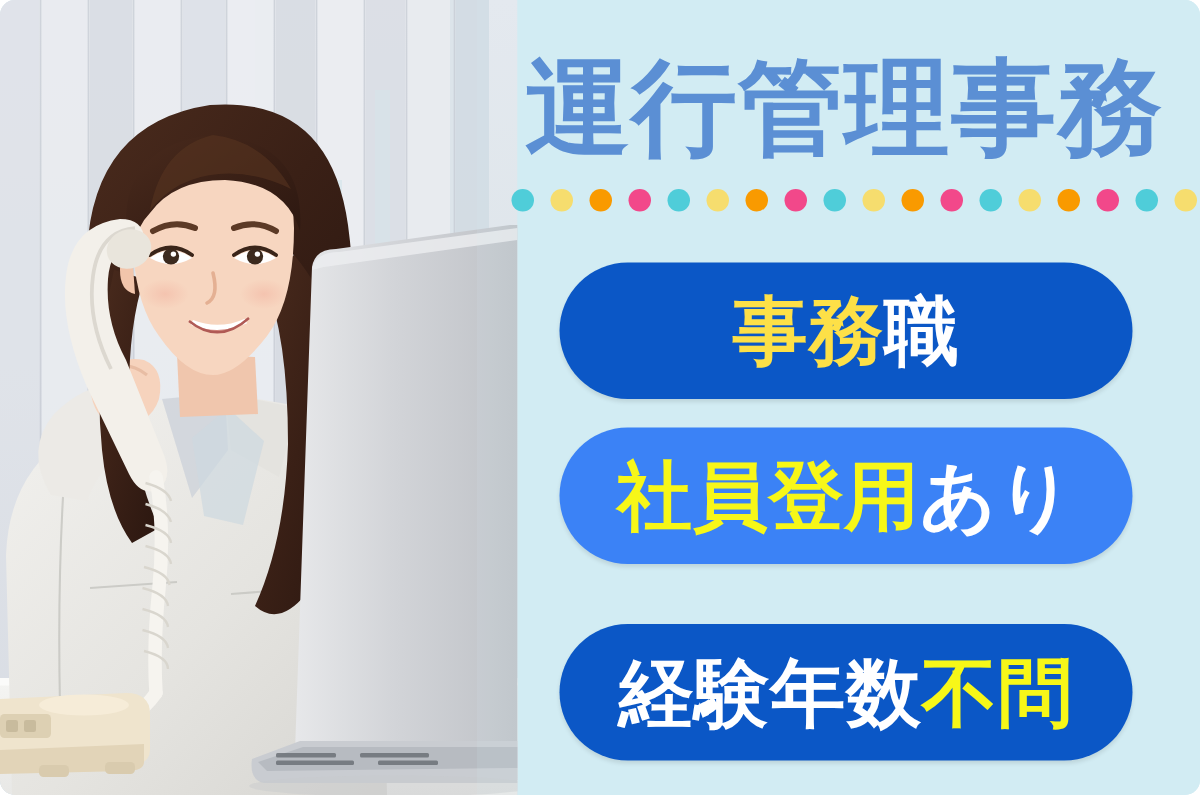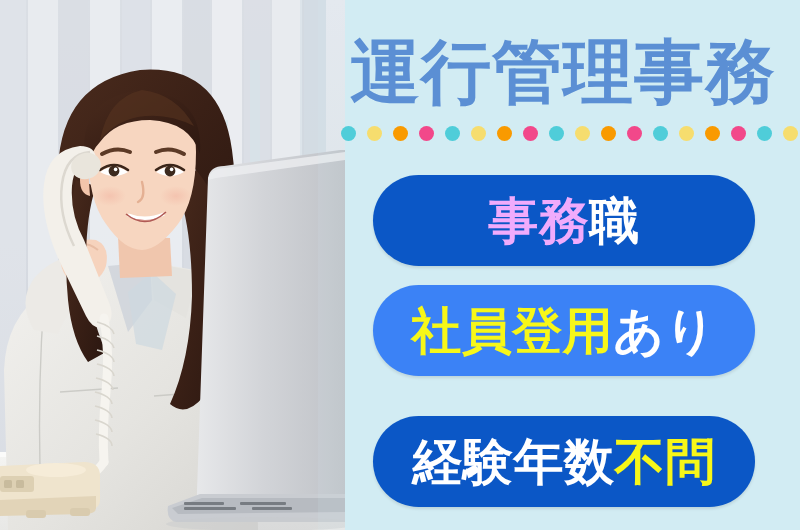--- a/index.html
+++ b/index.html
@@ -12,20 +12,21 @@
     font-family: "Liberation Sans", "DejaVu Sans", sans-serif;
   }
 
   #banner {
     position: relative;
     width: 800px;
     height: 530px;
     overflow: hidden;
     background: #d2ecf3;
     user-select: none;
+    border-radius: 10px;
   }
 
   
   .panel {
     position: absolute;
     left: 325px;
     top: 0;
     width: 475px;
     height: 530px;
     background: #d2ecf3;
@@ -320,21 +321,21 @@
       <span class="dot" style="background: rgb(79, 205, 217);"></span>
       <span class="dot" style="background: rgb(246, 221, 110);"></span>
       <span class="dot" style="background: rgb(249, 154, 0);"></span>
       <span class="dot" style="background: rgb(242, 72, 138);"></span>
       <span class="dot" style="background: rgb(79, 205, 217);"></span>
       <span class="dot" style="background: rgb(246, 221, 110);"></span>
     </div>
 
   <div class="badge badge-1" style="background: rgb(11, 87, 198);">
     <div class="badge-text">
-        <span style="color: #f0abfc;">事務</span>
+        <span style="color: #fde047;">事務</span>
         <span style="color: rgb(255, 255, 255);">職</span>
       </div>
   </div>
 
   <div class="badge badge-2" style="background: #3b82f6;">
     <div class="badge-text">
         <span style="color: rgb(247, 247, 24);">社員登用</span>
         <span style="color: rgb(255, 255, 255);">あり</span>
       </div>
   </div>

